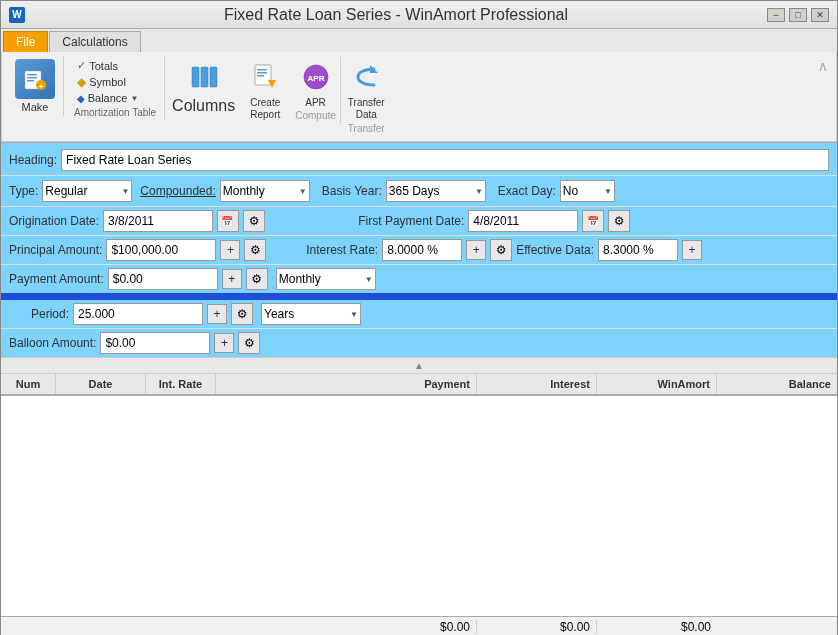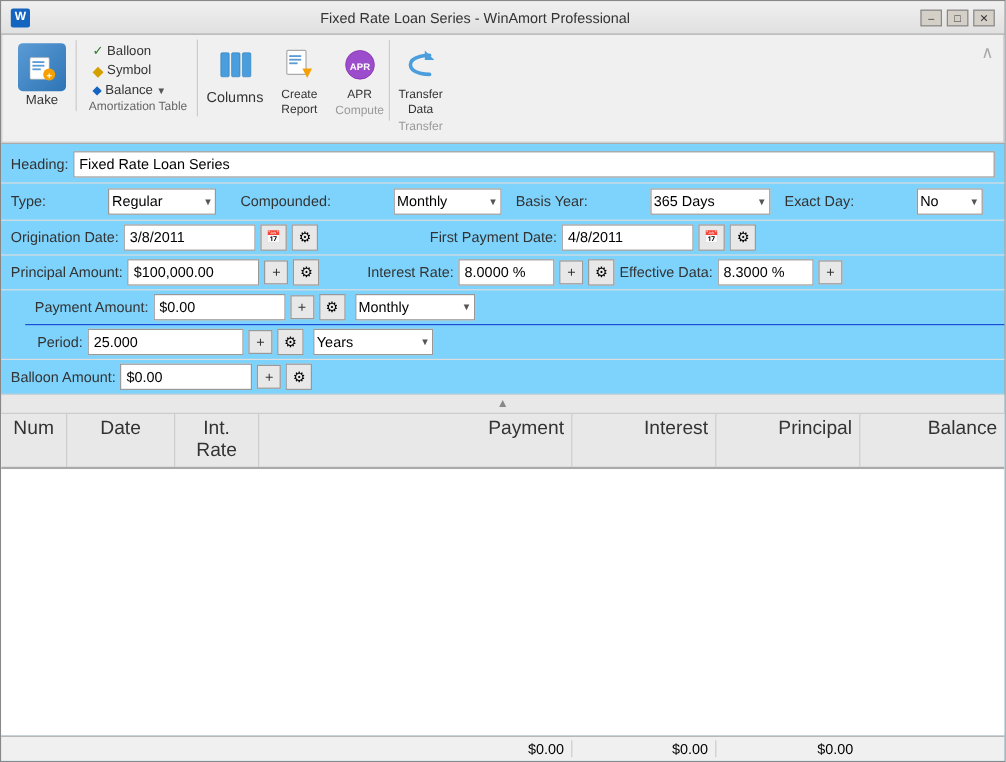--- a/index.html
+++ b/index.html
@@ -9,48 +9,48 @@
       background: linear-gradient(to bottom, #f0f0f0, #e0e0e0);
       border-bottom: 1px solid #aaa;
       display: flex;
       align-items: center;
       justify-content: space-between;
       padding: 4px 8px;
       height: 28px;
     }
     .title-bar-left { display: flex; align-items: center; gap: 6px; }
     .title-bar-icon { width: 16px; height: 16px; background: #1565c0; border-radius: 2px; display: flex; align-items: center; justify-content: center; color: white; font-size: 10px; font-weight: bold; }
-    .title-text { font-size: 12px; color: #333; flex: 1; text-align: center; }
+    .title-text { font-size: 16px; color: #333; flex: 1; text-align: center; }
     .window-controls { display: flex; gap: 4px; }
     .win-btn { width: 18px; height: 14px; background: #d4d0c8; border: 1px solid #888; display: flex; align-items: center; justify-content: center; font-size: 9px; cursor: pointer; color: #333; }
 
     .ribbon-container { background: #e8e8e8; border-bottom: 1px solid #aaa; }
 
     .tab-bar { display: flex; padding: 2px 2px 0 2px; gap: 1px; }
     .tab { padding: 3px 12px; font-size: 12px; cursor: pointer; border: 1px solid #aaa; border-bottom: none; background: #d4d0c8; color: #333; }
     .tab.active { background: #f5a000; color: white; border-color: #c8870a; }
     .tab.inactive { background: #e0e0e0; }
 
     .ribbon { background: #f0f0f0; border: 1px solid #ccc; border-top: none; padding: 4px 8px; display: flex; align-items: flex-start; gap: 2px; }
 
     .ribbon-btn-large { display: flex; flex-direction: column; align-items: center; padding: 2px 4px; cursor: pointer; border: 1px solid transparent; gap: 2px; }
     .ribbon-btn-label { font-size: 10px; color: #333; text-align: center; }
     .ribbon-item-small { display: flex; align-items: center; gap: 3px; padding: 1px 3px; cursor: pointer; font-size: 11px; color: #333; }
     .form-label { color: #333; font-size: 12px; white-space: nowrap; }
     .form-input { border: 1px solid #999; background: white; padding: 2px 4px; font-size: 12px; height: 22px; }
 
     .form-select { border: 1px solid #999; background: white; padding: 1px 2px; font-size: 12px; height: 22px; appearance: none; -webkit-appearance: none; padding-right: 16px; position: relative; }
-    .select-wrapper { position: relative; display: inline-block; margin-left: 48px; }
+    .select-wrapper { position: relative; display: inline-block; }
     .select-wrapper::after { content: '▼'; position: absolute; right: 3px; top: 50%; transform: translateY(-50%); font-size: 8px; pointer-events: none; color: #555; }
 
     .plus-btn { width: 20px; height: 20px; background: #e8e8e8; border: 1px solid #999; display: flex; align-items: center; justify-content: center; cursor: pointer; font-size: 12px; color: #333; }
     .gear-btn { width: 22px; height: 22px; background: #e8e8e8; border: 1px solid #999; display: flex; align-items: center; justify-content: center; cursor: pointer; font-size: 12px; }
     .cal-btn { width: 22px; height: 22px; background: #e8e8e8; border: 1px solid #999; display: flex; align-items: center; justify-content: center; cursor: pointer; font-size: 10px; }
     .table-header { display: flex; background: #e8e8e8; border-bottom: 2px solid #aaa; }
-    .th { padding: 4px 6px; font-size: 16px; font-weight: normal; color: #333; border-right: 1px solid #ccc; }
+    .th { padding: 4px 6px; font-size: 11px; font-weight: bold; color: #333; border-right: 1px solid #ccc; }
     .th-num { width: 55px; text-align: center; }
     .th-date { width: 90px; text-align: center; }
     .th-intrate { width: 70px; text-align: center; }
     .th-payment { flex: 1; text-align: right; }
     .th-interest { width: 120px; text-align: right; }
     .th-principal { width: 120px; text-align: right; }
     .th-balance { width: 120px; text-align: right; }
 
     .table-body { height: 220px; background: white; }
 
@@ -73,20 +73,28 @@
     <span class="title-text">Fixed Rate Loan Series - WinAmort Professional</span>
     <div class="window-controls">
       <div class="win-btn">–</div>
       <div class="win-btn">□</div>
       <div class="win-btn">✕</div>
     </div>
   </div>
 
   <div class="ribbon-container">
 
+    <div class="tab-bar">
+      <div class="tab active">
+        <span>File</span>
+      </div>
+      <div class="tab inactive">
+        <span>Calculations</span>
+      </div>
+    </div>
 
     <div class="ribbon">
 
       <div class="ribbon-btn-large" style="padding-right: 8px; border-right: 1px solid #ccc;">
         <div class="ribbon-btn-label">
           <div style="width:40px; height:40px; background: linear-gradient(135deg, #5b9bd5 0%, #2e75b6 100%); border-radius: 4px; display:flex; align-items:center; justify-content:center;">
             <svg width="28" height="28" viewBox="0 0 28 28">
               <rect x="4" y="6" width="16" height="18" rx="1" fill="#fff" stroke="#aaa" stroke-width="0.5"></rect>
               <rect x="6" y="9" width="10" height="1.5" fill="#5b9bd5"></rect>
               <rect x="6" y="12" width="10" height="1.5" fill="#5b9bd5"></rect>
@@ -96,21 +104,21 @@
             </svg>
           </div>
         </div>
         <span style="font-size:11px; color:#333;">Make</span>
       </div>
 
       <div style="display:flex; flex-direction:column; border-right: 1px solid #ccc; padding: 2px 8px;">
         <div style="display:flex; flex-direction:column; gap:1px; flex:1; justify-content:center;">
           <div class="ribbon-item-small">
             <span class="small-icon-check">✓</span>
-            <span>Balloon</span>
+            <span>Totals</span>
           </div>
           <div class="ribbon-item-small">
             <span style="color:#d4a000; font-size:12px;">◆</span>
             <span>Symbol</span>
           </div>
           <div class="ribbon-item-small">
             <span style="color:#1565c0; font-size:10px;">◆</span>
             <span>Balance</span>
             <span style="font-size:8px; color:#555;">▼</span>
           </div>
@@ -119,21 +127,21 @@
       </div>
 
       <div class="ribbon-btn-large">
         <div style="width:36px; height:36px; display:flex; align-items:center; justify-content:center;">
           <svg width="30" height="30" viewBox="0 0 30 30">
             <rect x="3" y="5" width="7" height="20" rx="1" fill="#4a9ede" stroke="#2979b5" stroke-width="0.5"></rect>
             <rect x="12" y="5" width="7" height="20" rx="1" fill="#4a9ede" stroke="#2979b5" stroke-width="0.5"></rect>
             <rect x="21" y="5" width="7" height="20" rx="1" fill="#4a9ede" stroke="#2979b5" stroke-width="0.5"></rect>
           </svg>
         </div>
-        <span style="font-size:12px; color:#333;">Columns</span>
+        <span style="font-size:16px; color:#333;">Columns</span>
       </div>
 
       <div class="ribbon-btn-large">
         <div style="width:36px; height:36px; display:flex; align-items:center; justify-content:center;">
           <svg width="30" height="30" viewBox="0 0 30 30">
             <rect x="5" y="3" width="16" height="20" rx="1" fill="white" stroke="#aaa" stroke-width="1"></rect>
             <rect x="7" y="7" width="10" height="1.5" fill="#5b9bd5"></rect>
             <rect x="7" y="10" width="10" height="1.5" fill="#5b9bd5"></rect>
             <rect x="7" y="13" width="7" height="1.5" fill="#5b9bd5"></rect>
             <polygon points="18,18 26,18 22,26" fill="#f5a000"></polygon>
@@ -177,21 +185,21 @@
       <input class="form-input" style="flex: 1 1 0%;" type="text" value="Fixed Rate Loan Series">
     </div>
 
     <div style="display:flex; align-items:center; gap:4px; padding:4px 8px; border-bottom:1px solid #ddd;">
       <span class="form-label">Type:</span>
       <div class="select-wrapper">
         <select class="form-select" style="width:90px;">
           <option>Regular</option>
         </select>
       </div>
-      <span class="form-label" style="margin-left:16px;">Compounded:</span>
+      <span class="form-label" style="margin-left:4px;text-decoration:underline;">Compounded:</span>
       <div class="select-wrapper">
         <select class="form-select" style="width:90px;">
           <option>Monthly</option>
         </select>
       </div>
       <span class="form-label" style="margin-left:8px;">Basis Year:</span>
       <div class="select-wrapper">
         <select class="form-select" style="width:100px;">
           <option>365 Days</option>
         </select>
@@ -224,21 +232,21 @@
       <span style="flex:0.2;"></span>
       <span class="form-label">Interest Rate:</span>
       <input class="form-input" style="width: 80px;" type="text" value="8.0000 %">
       <div class="plus-btn">+</div>
       <div class="gear-btn">⚙</div>
       <span class="form-label">Effective Data:</span>
       <input class="form-input" style="width: 80px;" type="text" value="8.3000 %">
       <div class="plus-btn">+</div>
     </div>
 
-    <div style="display:flex; align-items:center; gap:4px; padding:3px 8px; border-bottom:1px solid #1d4ed8;margin-left:20px;">
+    <div style="display:flex; align-items:center; gap:4px; padding:3px 8px; border-bottom:7px solid #1d4ed8;">
       <span class="form-label">Payment Amount:</span>
       <input class="form-input" style="width: 110px;" type="text" value="$0.00">
       <div class="plus-btn">+</div>
       <div class="gear-btn">⚙</div>
       <div class="select-wrapper" style="margin-left:4px;">
         <select class="form-select" style="width:100px;">
           <option>Monthly</option>
         </select>
       </div>
     </div>
@@ -268,21 +276,21 @@
     </div>
 
     <div style="flex:1; display:flex; flex-direction:column; background:white; overflow:hidden;">
 
       <div class="table-header">
         <div class="th th-num">Num</div>
         <div class="th th-date">Date</div>
         <div class="th th-intrate">Int. Rate</div>
         <div class="th th-payment">Payment</div>
         <div class="th th-interest">Interest</div>
-        <div class="th th-principal">Principal</div>
+        <div class="th th-principal">WinAmort</div>
         <div class="th th-balance" style="border-right:none;">Balance</div>
       </div>
 
       <div class="table-body"></div>
     </div>
 
     <div style="display:flex; align-items:center; background:#f0f0f0; border-top:1px solid #aaa; padding:3px 0;">
       <div style="flex:1;"></div>
       <div style="width:120px; text-align:right; padding-right:6px; border-right:1px solid #ccc;">$0.00</div>
       <div style="width:120px; text-align:right; padding-right:6px; border-right:1px solid #ccc;">$0.00</div>

